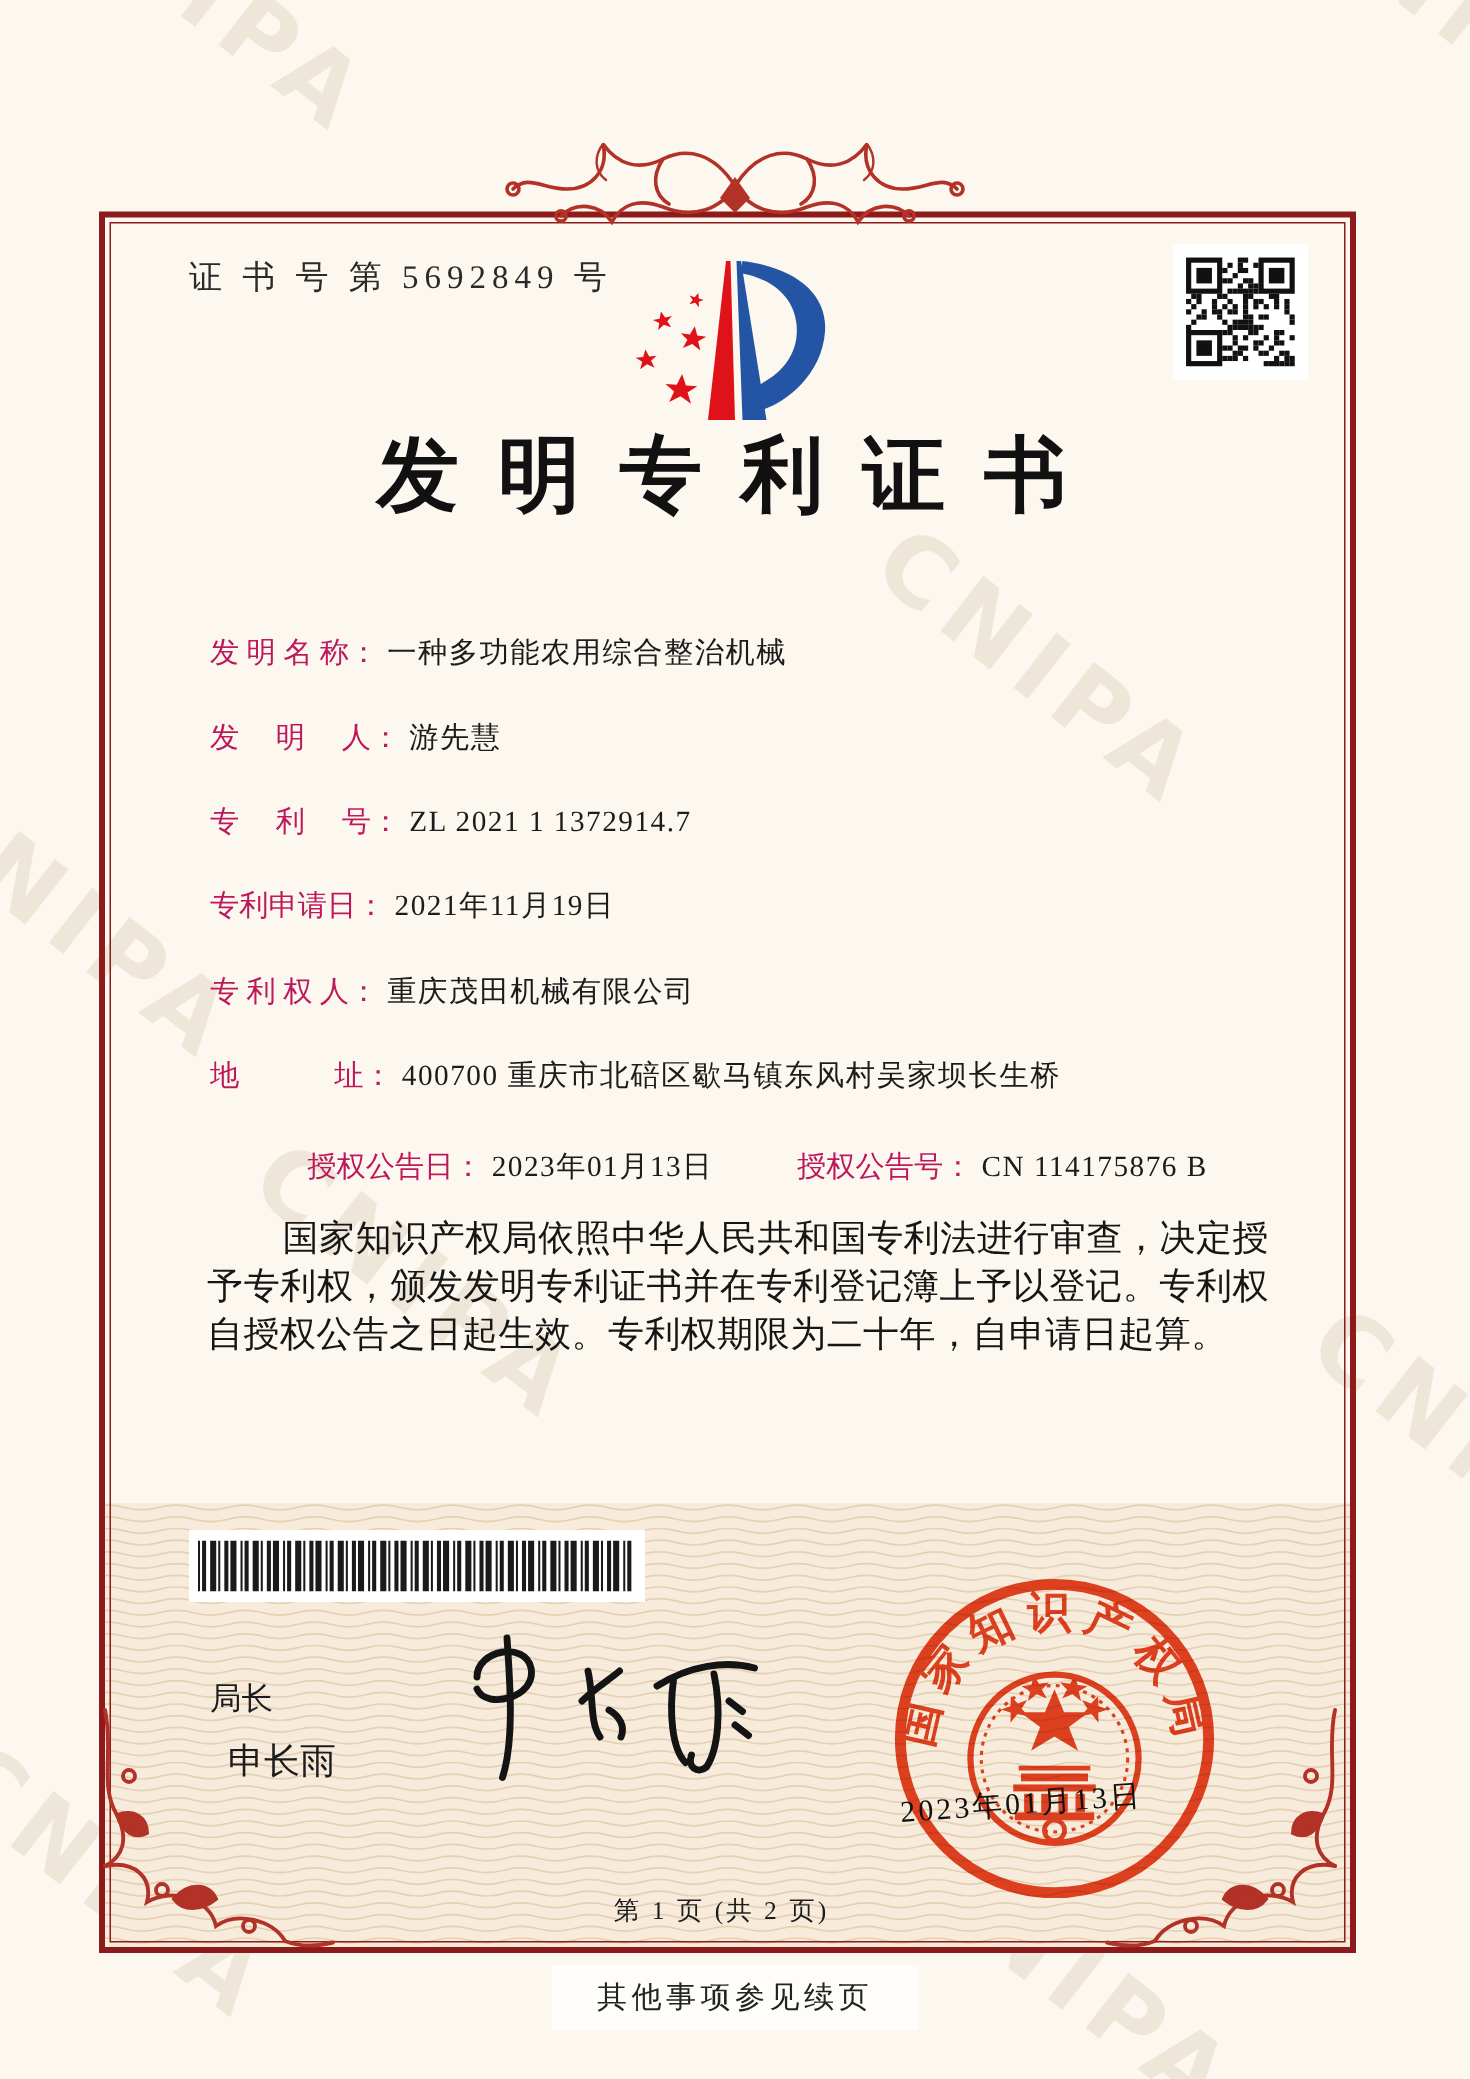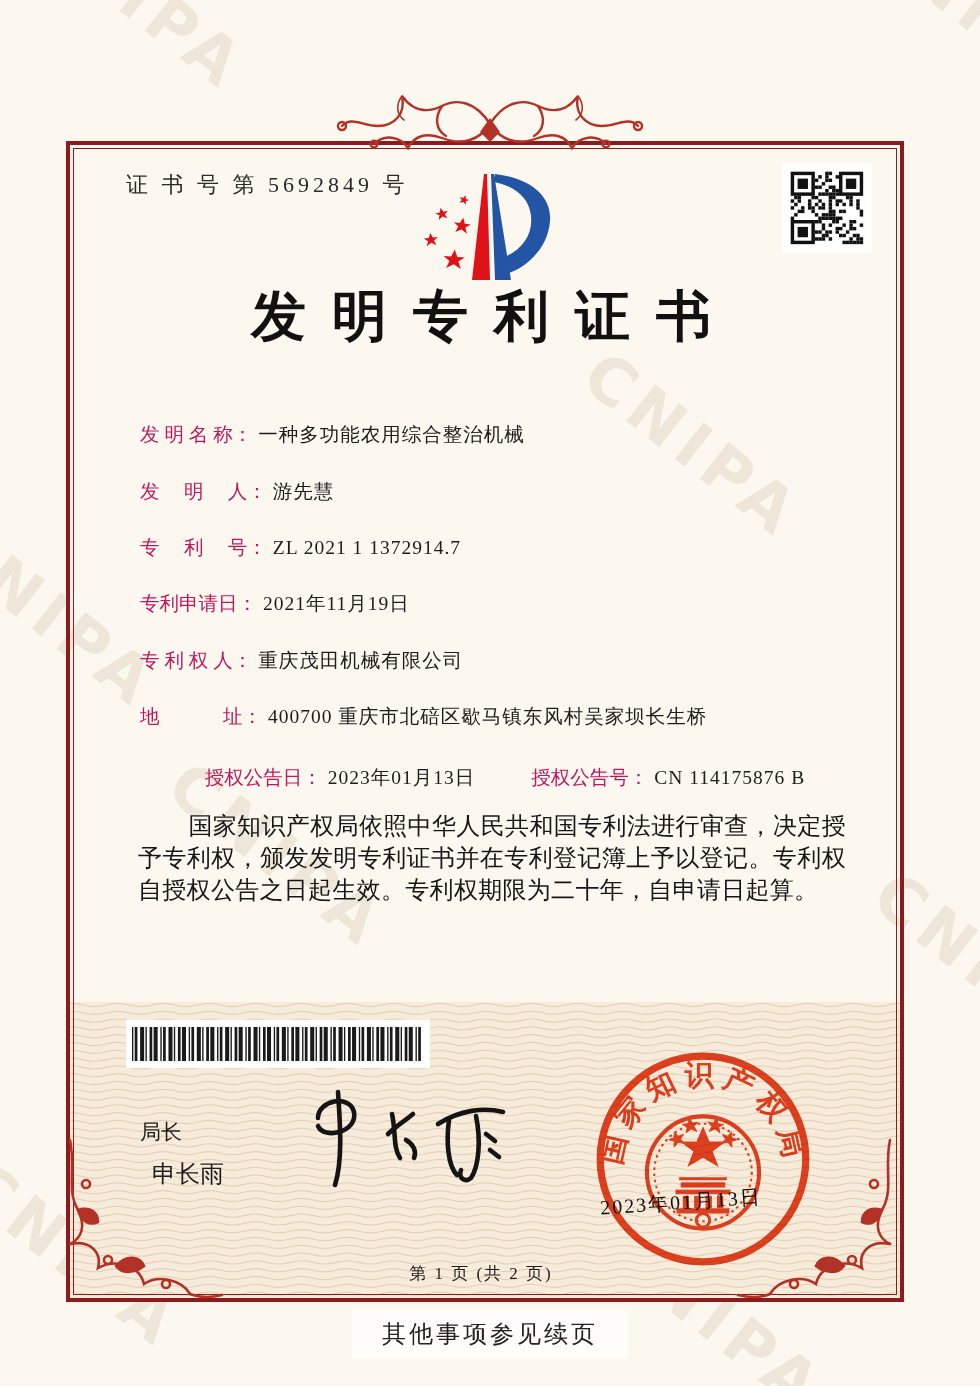--- a/index.html
+++ b/index.html
@@ -65,21 +65,21 @@
   .seal{left:594px;top:1050px;z-index:5;opacity:0.95;mix-blend-mode:multiply;}
   .seal-date{
     left:600px;top:1188px;width:190px;z-index:6;
     font-size:20px;letter-spacing:2px;color:#111;
     transform:rotate(-4deg);white-space:nowrap;
   }
   
   .page-info{left:66px;top:1262px;width:830px;text-align:center;font-size:17px;z-index:4;letter-spacing:2px;}
   .continuation{
     left:490px;top:1310px;transform:translateX(-50%);
-    background:#fffdf9;padding:8px 30px;font-size:24px;letter-spacing:3px;z-index:4;
+    background:#fffdf9;padding:8px 30px;font-size:20px;letter-spacing:3px;z-index:4;
     color:#222;
   }
 </style>
 </head>
 <body>
 
 <div class="watermark" style="left:10px;top:-40px;">CNIPA</div>
 <div class="watermark" style="left:848px;top:-28px;">CNIPA</div>
 <div class="watermark" style="left:565px;top:408px;">CNIPA</div>
 <div class="watermark" style="left:-78px;top:578px;">CNIPA</div>

